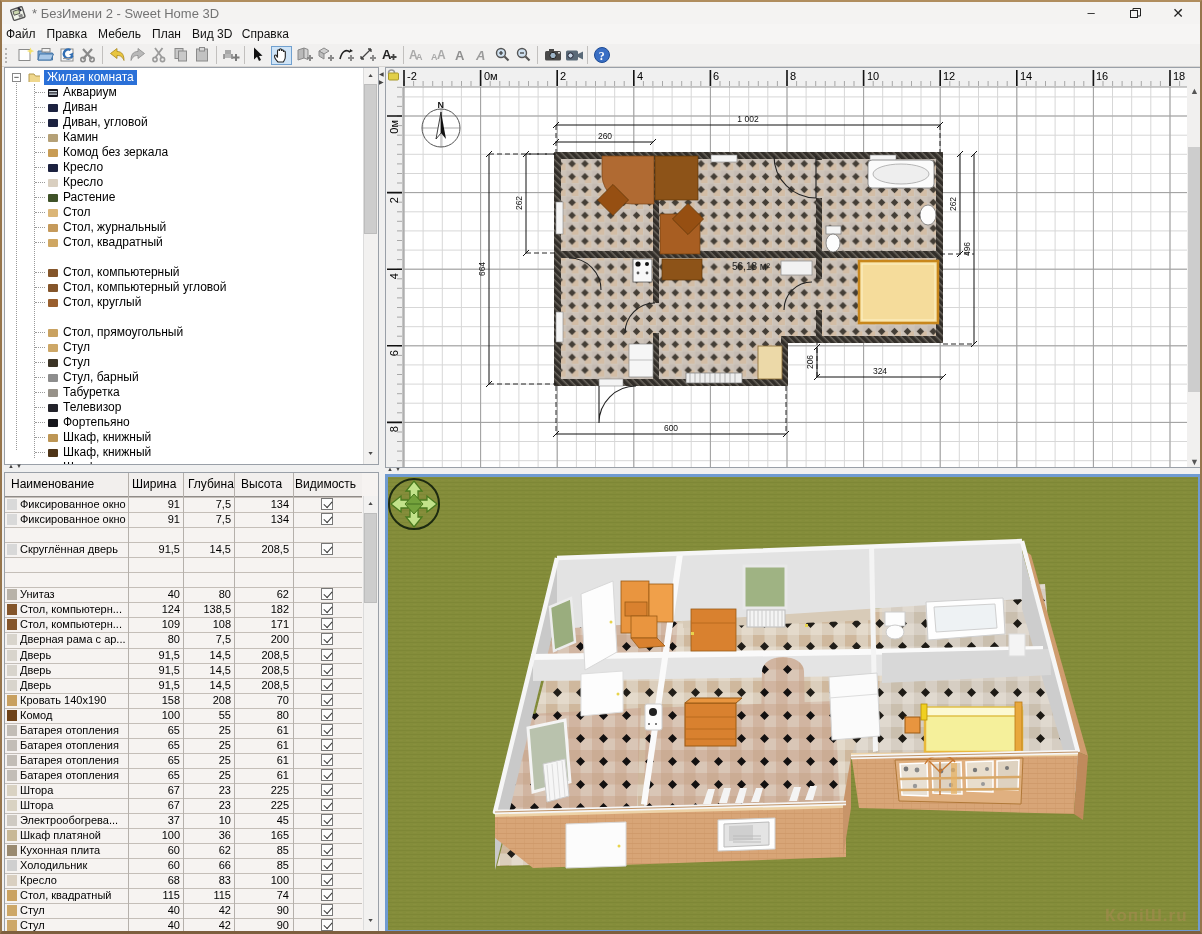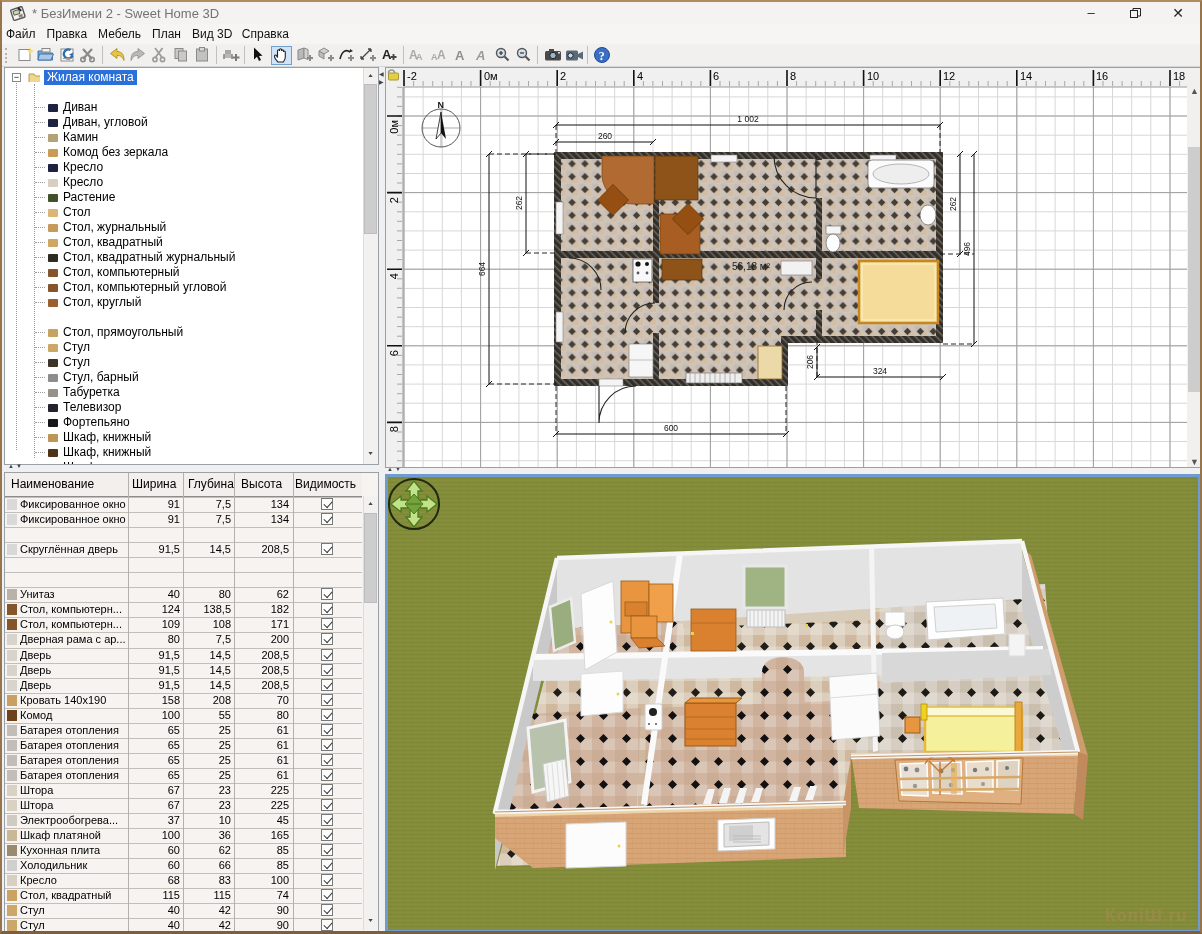--- a/index.html
+++ b/index.html
@@ -145,20 +145,29 @@
 <div class="abs tree">
     <div style="position:absolute;left:11px;top:10px;width:1px;height:372px;border-left:1px dotted #9a9a9a"></div>
     <div style="position:absolute;left:29px;top:16px;width:1px;height:374px;border-left:1px dotted #9a9a9a"></div>
     <div class="trow" style="left:0;top:2px;width:370px">
 <span style="position:absolute;left:7px;top:3px;width:9px;height:9px;border:1px solid #888;background:#fff;font-size:9px;line-height:7px;text-align:center">−</span>
 <svg class="ticon" style="left:23px;top:1px" width="14" height="13">
         <path d="M1 3 h5 l1.5 2 h5.5 v7 h-12 z" fill="#efd78d" stroke="#b59a4f"></path>
       </svg>
 <span style="position:absolute;left:39px;top:0;background:#2a70d8;color:#fff;padding:0 3px;height:15px">Жилая комната</span>
     </div>
+    <div class="trow" style="left:0;top:17px;width:370px">
+      <span style="position:absolute;left:30px;top:7px;width:10px;border-top:1px dotted #9a9a9a"></span>
+      <svg class="ticon" style="left:42px" width="12" height="12">
+        <rect x="1" y="2" width="10" height="8" rx="1" fill="#16161e"></rect>
+        <rect x="2" y="4" width="8" height="1.3" fill="#cfd8df"></rect>
+        <rect x="2" y="6.5" width="8" height="1.3" fill="#cfd8df"></rect>
+      </svg>
+      <span style="position:absolute;left:58px;top:0">Аквариум</span>
+    </div>
     <div class="trow" style="left:0;top:32px;width:370px">
       <span style="position:absolute;left:30px;top:7px;width:10px;border-top:1px dotted #9a9a9a"></span>
       <svg class="ticon" style="left:42px" width="12" height="12">
         <rect x="1" y="2" width="10" height="8" rx="1" fill="#1c2240"></rect>
       </svg>
       <span style="position:absolute;left:58px;top:0">Диван</span>
     </div>
     <div class="trow" style="left:0;top:47px;width:370px">
       <span style="position:absolute;left:30px;top:7px;width:10px;border-top:1px dotted #9a9a9a"></span>
       <svg class="ticon" style="left:42px" width="12" height="12">
@@ -214,27 +223,20 @@
         <rect x="1" y="2" width="10" height="8" rx="1" fill="#c59a5b"></rect>
       </svg>
       <span style="position:absolute;left:58px;top:0">Стол, журнальный</span>
     </div>
     <div class="trow" style="left:0;top:167px;width:370px">
       <span style="position:absolute;left:30px;top:7px;width:10px;border-top:1px dotted #9a9a9a"></span>
       <svg class="ticon" style="left:42px" width="12" height="12">
         <rect x="1" y="2" width="10" height="8" rx="1" fill="#cfa763"></rect>
       </svg>
       <span style="position:absolute;left:58px;top:0">Стол, квадратный</span>
-    </div>
-    <div class="trow" style="left:0;top:182px;width:370px">
-      <span style="position:absolute;left:30px;top:7px;width:10px;border-top:1px dotted #9a9a9a"></span>
-      <svg class="ticon" style="left:42px" width="12" height="12">
-        <rect x="1" y="2" width="10" height="8" rx="1" fill="#2e2a24"></rect>
-      </svg>
-      <span style="position:absolute;left:58px;top:0">Стол, квадратный журнальный</span>
     </div>
     <div class="trow" style="left:0;top:197px;width:370px">
       <span style="position:absolute;left:30px;top:7px;width:10px;border-top:1px dotted #9a9a9a"></span>
       <svg class="ticon" style="left:42px" width="12" height="12">
         <rect x="1" y="2" width="10" height="8" rx="1" fill="#84552a"></rect>
       </svg>
       <span style="position:absolute;left:58px;top:0">Стол, компьютерный</span>
     </div>
     <div class="trow" style="left:0;top:212px;width:370px">
       <span style="position:absolute;left:30px;top:7px;width:10px;border-top:1px dotted #9a9a9a"></span>

